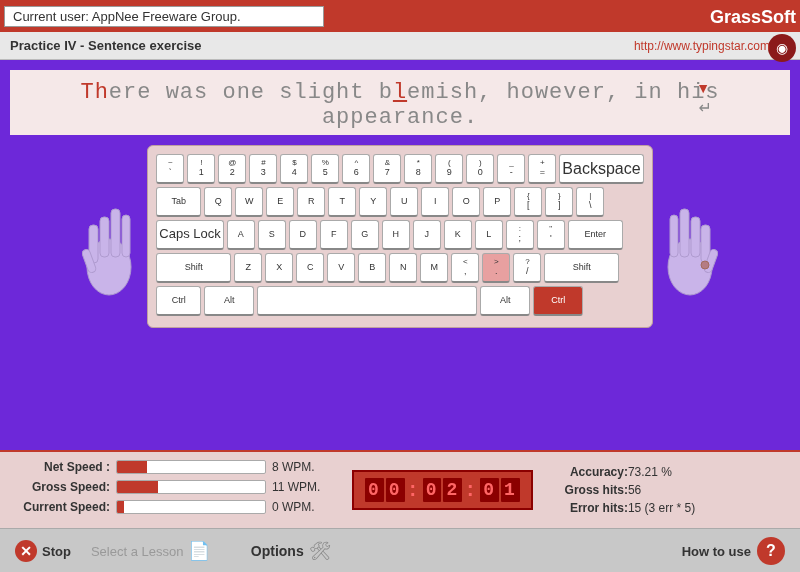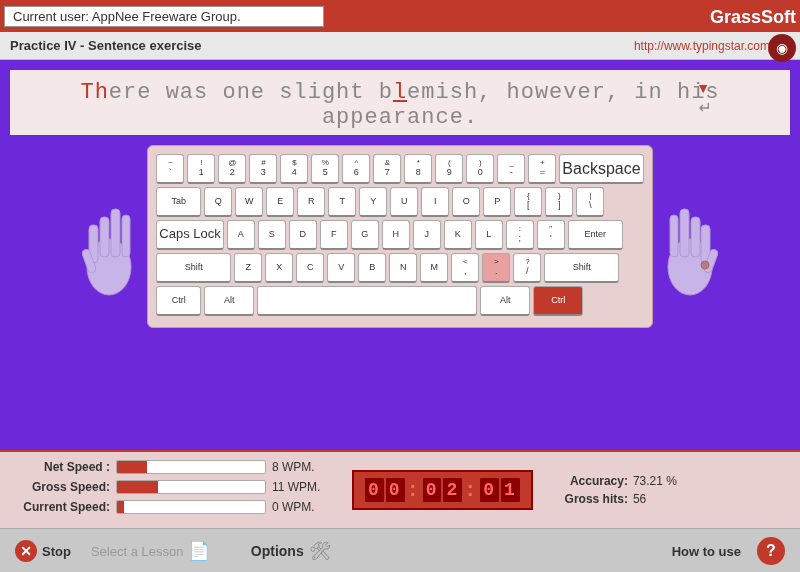--- a/index.html
+++ b/index.html
@@ -268,21 +268,20 @@
       flex: 1;
       display: flex;
       flex-direction: column;
       justify-content: center;
       gap: 4px;
     }
     .stat-right-row {
       display: flex;
       font-size: 12px;
       color: #333;
-      gap: 5px;
     }
     .stat-right-label {
       font-weight: bold;
       width: 75px;
       text-align: right;
     }
     .stat-right-value {
       color: #333;
     }
 
@@ -348,21 +347,21 @@
       font-weight: bold;
     }
     #options-icon {
       font-size: 18px;
       color: #888;
     }
     #how-to-use-btn {
       margin-left: auto;
       display: flex;
       align-items: center;
-      gap: 16px;
+      gap: 6px;
       cursor: pointer;
     }
     #how-to-use-label {
       font-size: 13px;
       color: #333;
       font-weight: bold;
     }
     #help-icon {
       width: 28px;
       height: 28px;
@@ -619,20 +618,24 @@
 
   <div id="stats-right">
     <div class="stat-right-row">
       <span class="stat-right-label">Accuracy:</span>
       <span class="stat-right-value">73.21 %</span>
     </div>
     <div class="stat-right-row">
       <span class="stat-right-label">Gross hits:</span>
       <span class="stat-right-value">56</span>
     </div>
+    <div class="stat-right-row">
+      <span class="stat-right-label">Error hits:</span>
+      <span class="stat-right-value">15 (3 err * 5)</span>
+    </div>
   </div>
 </div>
 
 <div id="footer">
   <div id="stop-btn">
     <div id="stop-icon">✕</div>
     <span id="stop-label">Stop</span>
   </div>
 
   <div id="select-lesson-btn">

